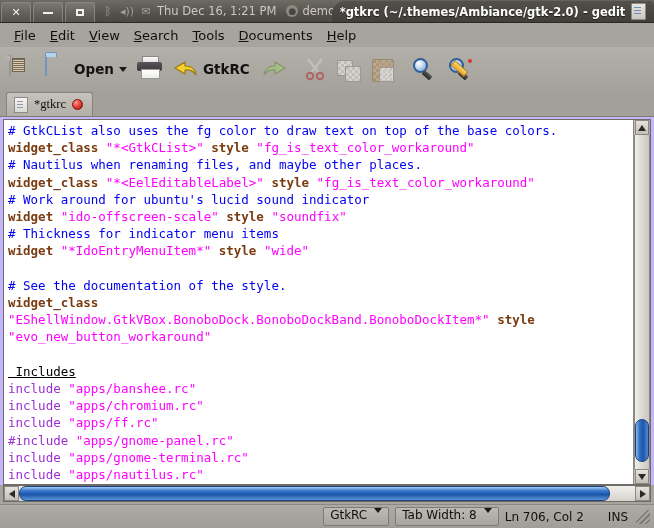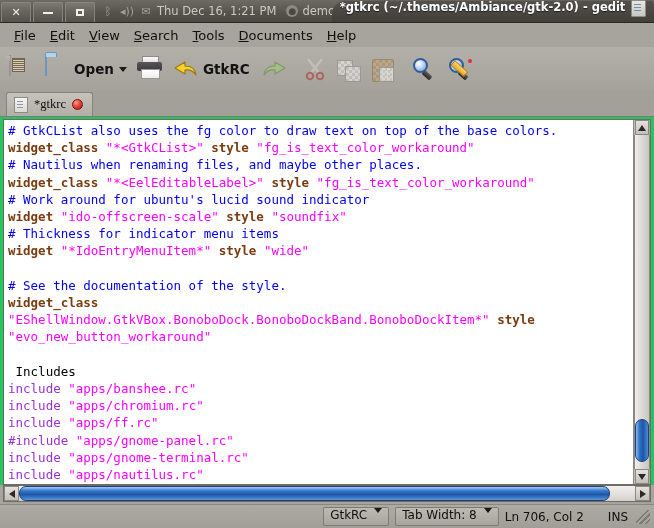--- a/index.html
+++ b/index.html
@@ -70,21 +70,21 @@
   .panel-power {
     margin-left: 9px; color: #cdc8c1; font-size: 12px;
   }
 
   
   .titlebar {
     position: absolute; top: 0; left: 332px;
     width: 322px; height: 23px;
     background: linear-gradient(to bottom, #55524d 0%, #4a4742 50%, #413e3a 100%);
     border-radius: 14px 4px 0 0;
-    display: flex; justify-content: center;
+    display: flex; align-items: center; justify-content: center;
     gap: 6px;
     box-shadow: inset 0 1px 0 rgba(255,255,255,.10);
   }
   .titlebar .title-text {
     color: #ffffff; font-size: 11.5px; font-weight: bold;
     white-space: nowrap;
     text-shadow: 0 1px 1px rgba(0,0,0,.6);
   }
   .title-icon {
     width: 13px; height: 15px;
@@ -303,21 +303,21 @@
     width: 11px; height: 11px; border-radius: 50%;
     background: radial-gradient(circle at 33% 28%, #ff9a92 0%, #e8453a 45%, #a5110a 100%);
     border: 1px solid #7e1009;
     box-sizing: border-box;
   }
 
   
   .editor-wrap {
     flex: 1;
     display: flex;
-    background: #22c55e;
+    background: #c4b5fd;
     padding: 2px 3px 0 3px;
     box-sizing: border-box;
     min-height: 0;
   }
   .editor-frame {
     flex: 1;
     display: flex;
     border: 1px solid #6f6b66;
     background: #ffffff;
     min-width: 0;
@@ -331,21 +331,21 @@
     line-height: 17.2px;
     white-space: pre;
     overflow: hidden;
     min-width: 0;
   }
   .ln { white-space: pre; }
   .c-comment { color: #0000f0; }
   .c-key     { color: #7a3b10; font-weight: bold; }
   .c-str     { color: #ff00ff; }
   .c-inc     { color: #9b30d0; }
-  .c-plain   { color: #000000; }
+  .c-plain   { color: #000000; text-decoration: underline; }
 
   
   .vscroll {
     width: 16px;
     background: linear-gradient(to right,#c3bfb9,#aaa69f);
     border-left: 1px solid #8b8781;
     display: flex; flex-direction: column; align-items: center;
     flex: none;
   }
   .vs-btn {

